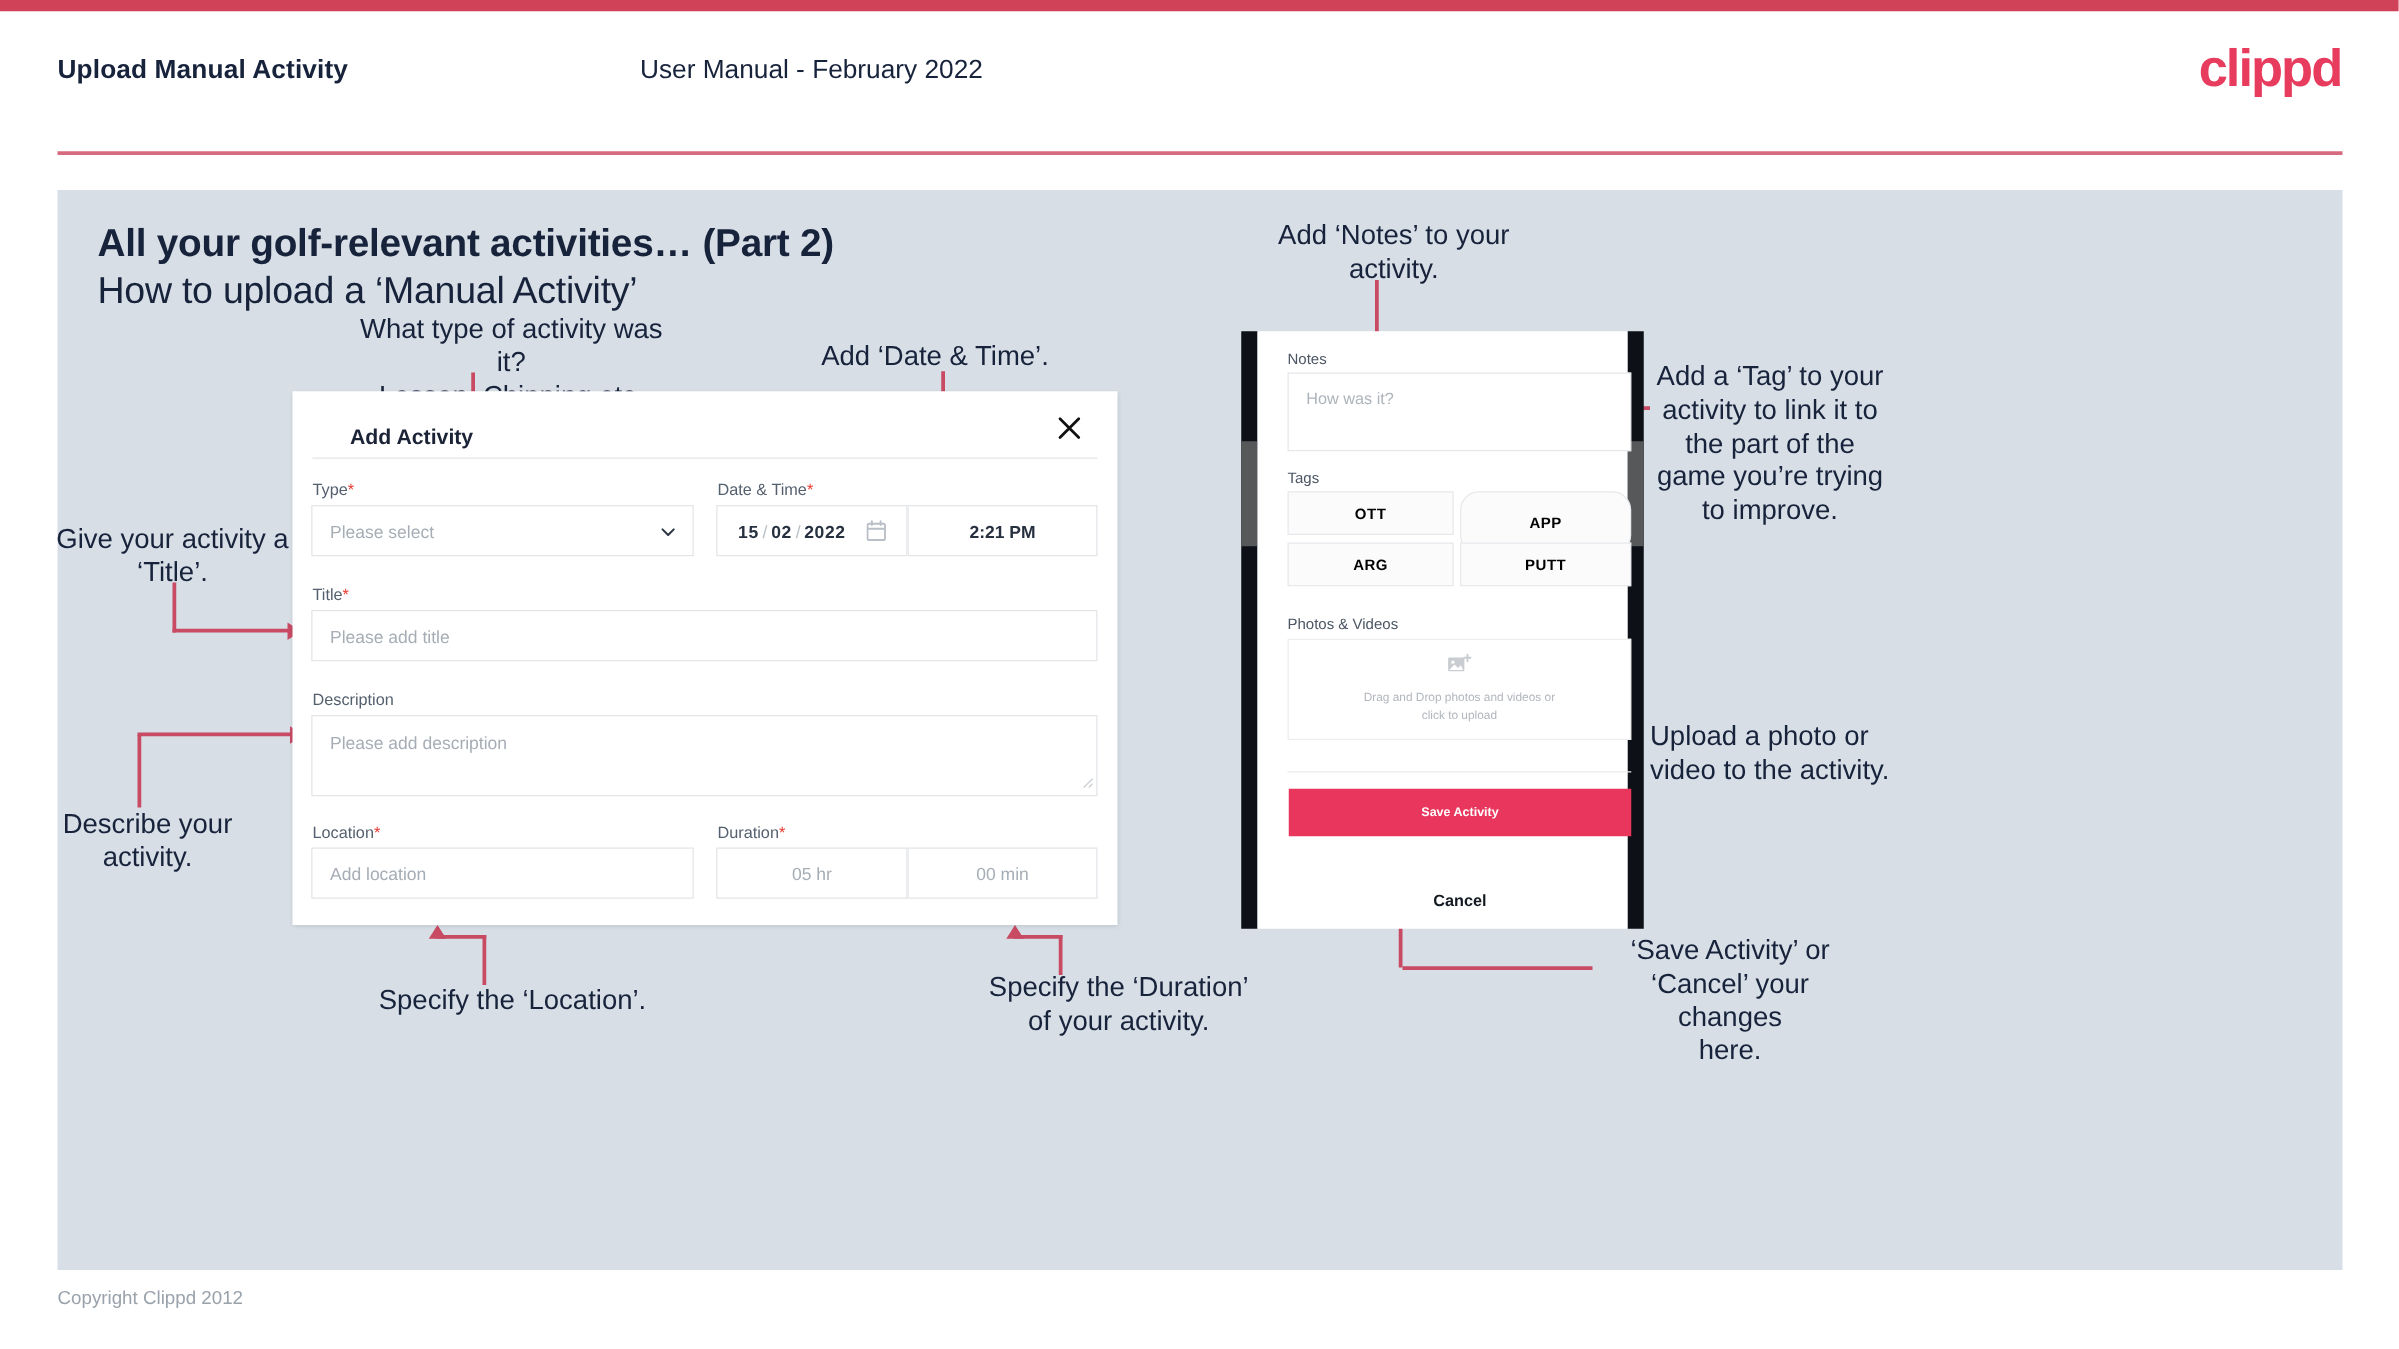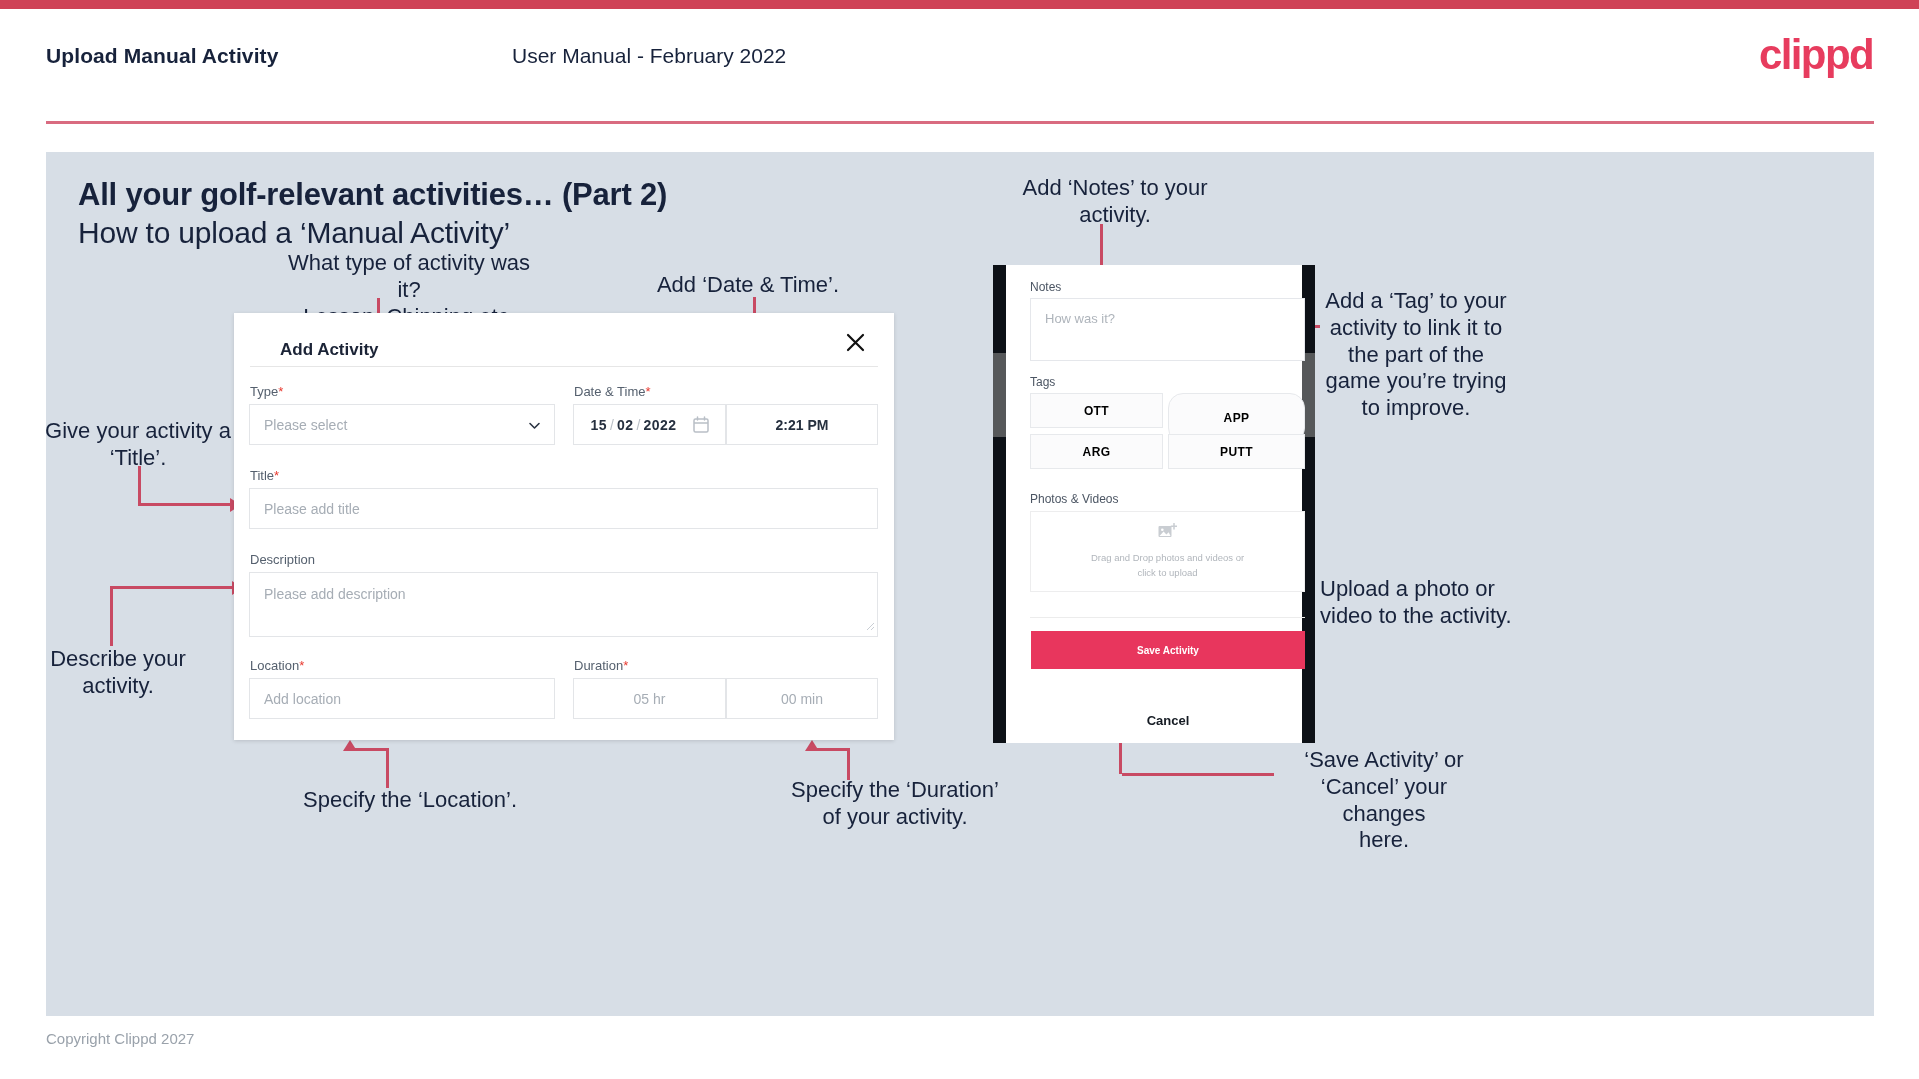--- a/index.html
+++ b/index.html
@@ -353,15 +353,15 @@
         <div class="uptext">click to upload</div>
       </div>
 
       <div class="m-divider" style="left:24px; top:352px; width:275px;"></div>
 
       <div class="savebtn" style="left:25px; top:366px; width:274px; height:38px;">Save Activity</div>
       <div class="cancelbtn" style="left:25px; top:444px; width:274px; height:22px;">Cancel</div>
     </div>
   </div>
 
-  <div class="footer">Copyright Clippd 2027</div>
+  <div class="footer">Copyright Clippd 2012</div>
 
 </div>
 
 </body></html>

